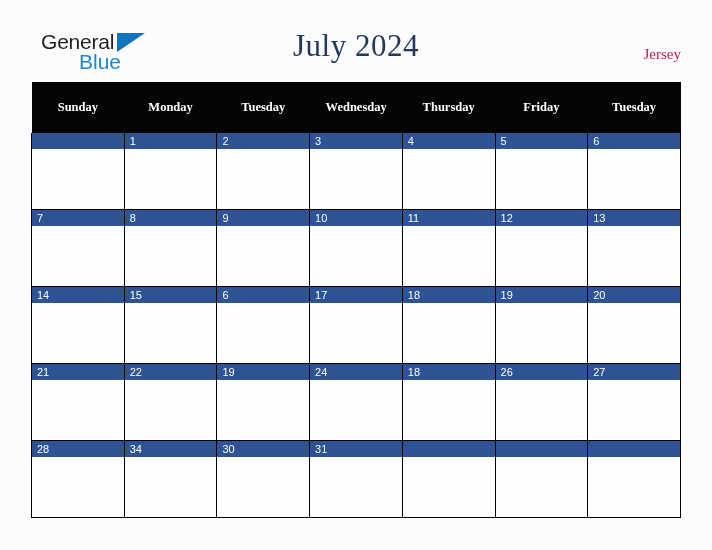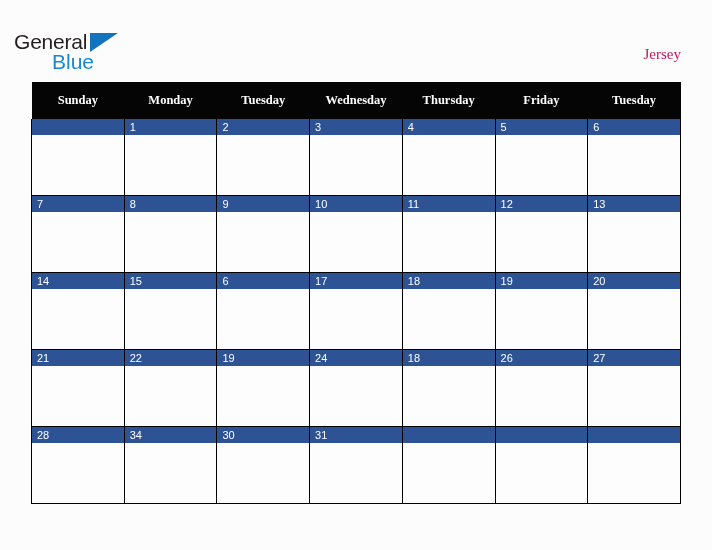--- a/index.html
+++ b/index.html
@@ -20,21 +20,21 @@
   .page-header {
     position: absolute;
     left: 0;
     top: 0;
     width: 712px;
     height: 80px;
   }
 
   .brand-logo {
     position: absolute;
-    left: 14px;
+    left: 41px;
     top: 31px;
     width: 130px;
     height: 46px;
   }
   .brand-general {
     position: absolute;
     left: 0;
     top: 0;
     font-family: "Liberation Sans", sans-serif;
     font-size: 21px;
@@ -95,21 +95,21 @@
     table-layout: fixed;
   }
   .calendar th {
     background: #050505;
     color: #ffffff;
     font-family: "Liberation Serif", serif;
     font-size: 12.5px;
     font-weight: bold;
     height: 19px;
     line-height: 19px;
-    padding: 9px;
+    padding: 16px;
     text-align: center;
     border: none;
   }
   .calendar td {
     padding: 0;
     vertical-align: top;
     border-left: 1px solid #000000;
     border-right: 1px solid #000000;
     border-bottom: 1px solid #000000;
     height: 76px;
@@ -135,20 +135,21 @@
 <body>
 
 <div class="page-header">
 
   <div class="brand-logo">
     <span class="brand-general">General</span>
     <span class="brand-triangle"></span>
     <span class="brand-blue">Blue</span>
   </div>
 
+  <div class="cal-title">July 2024</div>
 
   <div class="cal-region">Jersey</div>
 
 </div>
 
 <table class="calendar">
   <thead>
     <tr>
       <th>Sunday</th>
       <th>Monday</th>

